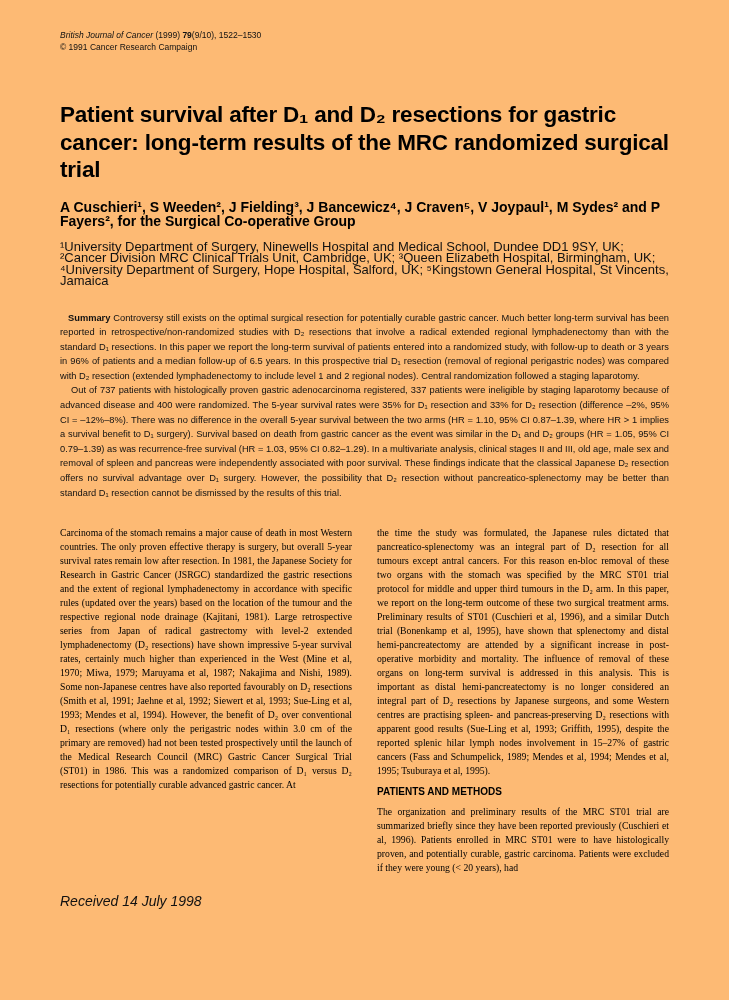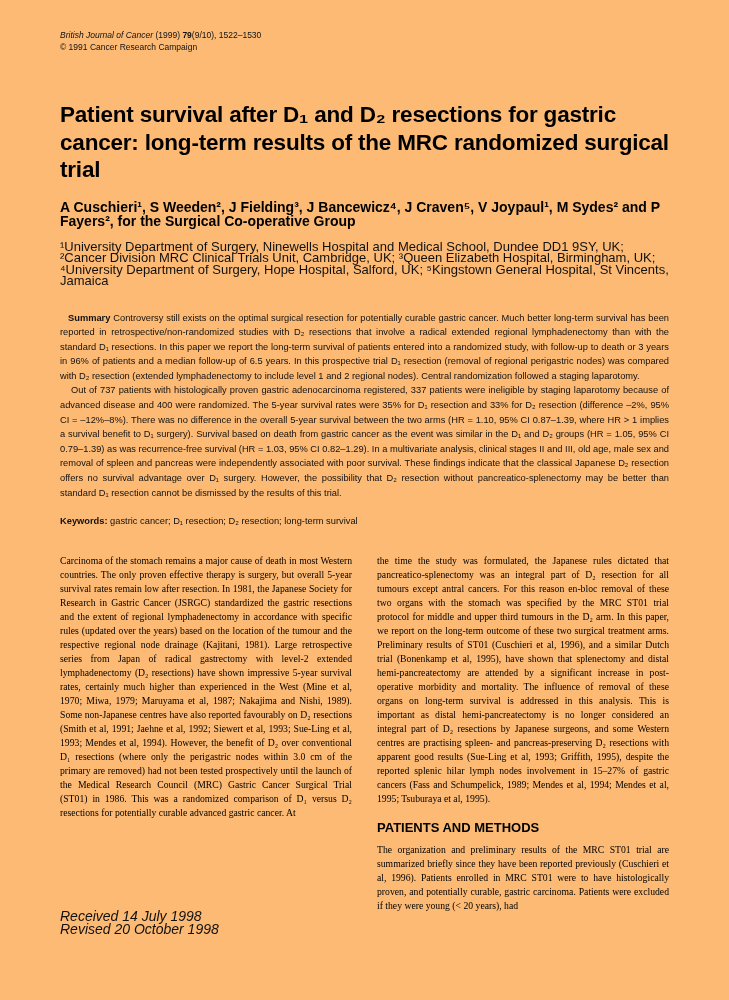--- a/index.html
+++ b/index.html
@@ -44,21 +44,21 @@
   
   .columns { display:flex; gap:25px; margin-top:26px; min-height:382px; align-items:stretch; }
   .col { width:294px; display:flex; flex-direction:column; }
   .body-para {
     font-family:"Liberation Serif","DejaVu Serif",serif;
     font-size:9.7px; line-height:14px;
     text-align:justify;
     hyphens:auto;
     color:#000;
   }
-  .section-heading { font-size:13px; font-weight:bold; margin:14px 0 8px 0; color:#000; }
+  .section-heading { font-size:10px; font-weight:bold; margin:8px 0 8px 0; color:#000; }
 
   
   .received-block { margin-top:auto; padding-top:14px; font-size:14px; font-style:italic; line-height:13px; color:#111; }
   .corr { margin-top:11px; }
   .corr-name { font-style:normal; }
 
   .page-number { position:absolute; left:60px; top:1007px; font-size:11.5px; font-weight:bold; color:#000; }
 </style>
 </head>
 <body>
@@ -74,29 +74,27 @@
 
   <p class="authors">A Cuschieri¹, S Weeden², J Fielding³, J Bancewicz⁴, J Craven⁵, V Joypaul¹, M Sydes² and P Fayers², for the Surgical Co-operative Group</p>
 
   <p class="affiliations">¹University Department of Surgery, Ninewells Hospital and Medical School, Dundee DD1 9SY, UK; ²Cancer Division MRC Clinical Trials Unit, Cambridge, UK; ³Queen Elizabeth Hospital, Birmingham, UK; ⁴University Department of Surgery, Hope Hospital, Salford, UK; ⁵Kingstown General Hospital, St Vincents, Jamaica</p>
 
   <section class="summary">
     <p class="sum-para"><b class="runin">Summary</b> <span>Controversy still exists on the optimal surgical resection for potentially curable gastric cancer. Much better long-term survival has been reported in retrospective/non-randomized studies with D₂ resections that involve a radical extended regional lymphadenectomy than with the standard D₁ resections. In this paper we report the long-term survival of patients entered into a randomized study, with follow-up to death or 3 years in 96% of patients and a median follow-up of 6.5 years. In this prospective trial D₁ resection (removal of regional perigastric nodes) was compared with D₂ resection (extended lymphadenectomy to include level 1 and 2 regional nodes). Central randomization followed a staging laparotomy.</span></p>
     <p class="sum-para indent">Out of 737 patients with histologically proven gastric adenocarcinoma registered, 337 patients were ineligible by staging laparotomy because of advanced disease and 400 were randomized. The 5-year survival rates were 35% for D₁ resection and 33% for D₂ resection (difference –2%, 95% CI = –12%–8%). There was no difference in the overall 5-year survival between the two arms (HR = 1.10, 95% CI 0.87–1.39, where HR &gt; 1 implies a survival benefit to D₁ surgery). Survival based on death from gastric cancer as the event was similar in the D₁ and D₂ groups (HR = 1.05, 95% CI 0.79–1.39) as was recurrence-free survival (HR = 1.03, 95% CI 0.82–1.29). In a multivariate analysis, clinical stages II and III, old age, male sex and removal of spleen and pancreas were independently associated with poor survival. These findings indicate that the classical Japanese D₂ resection offers no survival advantage over D₁ surgery. However, the possibility that D₂ resection without pancreatico-splenectomy may be better than standard D₁ resection cannot be dismissed by the results of this trial.</p>
   </section>
 
-  <p class="keywords"><b>Keywords:</b><span> gastric cancer; D₁ resection; D₂ resection; long-term survival</span></p>
 
   <div class="columns">
 
     <div class="col">
       <p class="body-para">Carcinoma of the stomach remains a major cause of death in most Western countries. The only proven effective therapy is surgery, but overall 5-year survival rates remain low after resection. In 1981, the Japanese Society for Research in Gastric Cancer (JSRGC) standardized the gastric resections and the extent of regional lymphadenectomy in accordance with specific rules (updated over the years) based on the location of the tumour and the respective regional node drainage (Kajitani, 1981). Large retrospective series from Japan of radical gastrectomy with level-2 extended lymphadenectomy (D₂ resections) have shown impressive 5-year survival rates, certainly much higher than experienced in the West (Mine et al, 1970; Miwa, 1979; Maruyama et al, 1987; Nakajima and Nishi, 1989). Some non-Japanese centres have also reported favourably on D₂ resections (Smith et al, 1991; Jaehne et al, 1992; Siewert et al, 1993; Sue-Ling et al, 1993; Mendes et al, 1994). However, the benefit of D₂ over conventional D₁ resections (where only the perigastric nodes within 3.0 cm of the primary are removed) had not been tested prospectively until the launch of the Medical Research Council (MRC) Gastric Cancer Surgical Trial (ST01) in 1986. This was a randomized comparison of D₁ versus D₂ resections for potentially curable advanced gastric cancer. At</p>
       <div class="received-block">
         <p>Received 14 July 1998</p>
-        <p>Revised 20 October 1998</p>
       </div>
     </div>
 
     <div class="col">
       <p class="body-para">the time the study was formulated, the Japanese rules dictated that pancreatico-splenectomy was an integral part of D₂ resection for all tumours except antral cancers. For this reason en-bloc removal of these two organs with the stomach was specified by the MRC ST01 trial protocol for middle and upper third tumours in the D₂ arm. In this paper, we report on the long-term outcome of these two surgical treatment arms. Preliminary results of ST01 (Cuschieri et al, 1996), and a similar Dutch trial (Bonenkamp et al, 1995), have shown that splenectomy and distal hemi-pancreatectomy are attended by a significant increase in post-operative morbidity and mortality. The influence of removal of these organs on long-term survival is addressed in this analysis. This is important as distal hemi-pancreatectomy is no longer considered an integral part of D₂ resections by Japanese surgeons, and some Western centres are practising spleen- and pancreas-preserving D₂ resections with apparent good results (Sue-Ling et al, 1993; Griffith, 1995), despite the reported splenic hilar lymph nodes involvement in 15–27% of gastric cancers (Fass and Schumpelick, 1989; Mendes et al, 1994; Mendes et al, 1995; Tsuburaya et al, 1995).</p>
       <h2 class="section-heading">PATIENTS AND METHODS</h2>
       <p class="body-para">The organization and preliminary results of the MRC ST01 trial are summarized briefly since they have been reported previously (Cuschieri et al, 1996). Patients enrolled in MRC ST01 were to have histologically proven, and potentially curable, gastric carcinoma. Patients were excluded if they were young (&lt; 20 years), had</p>
     </div>
 
   </div>

